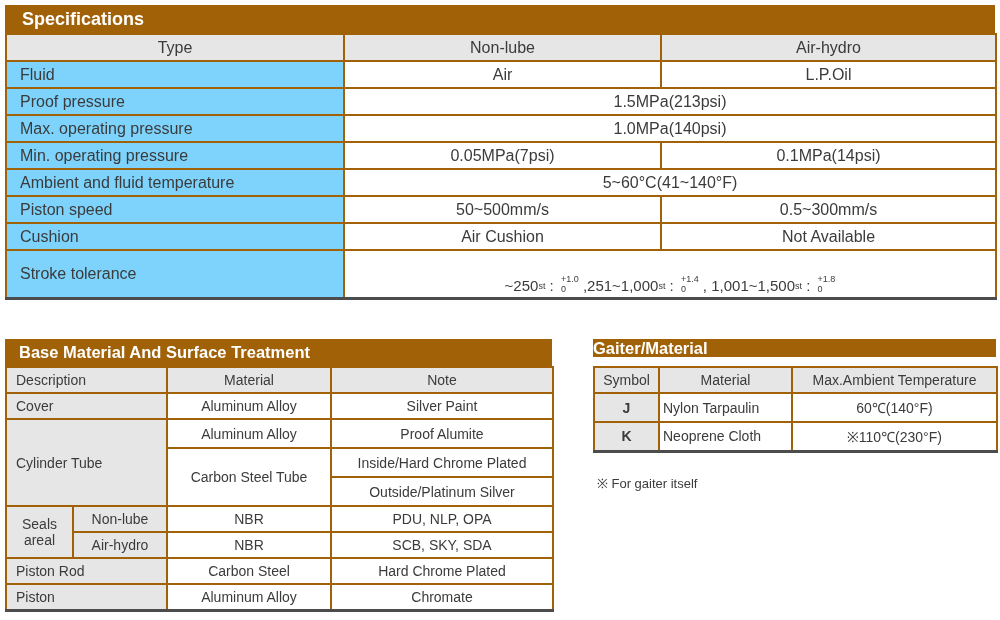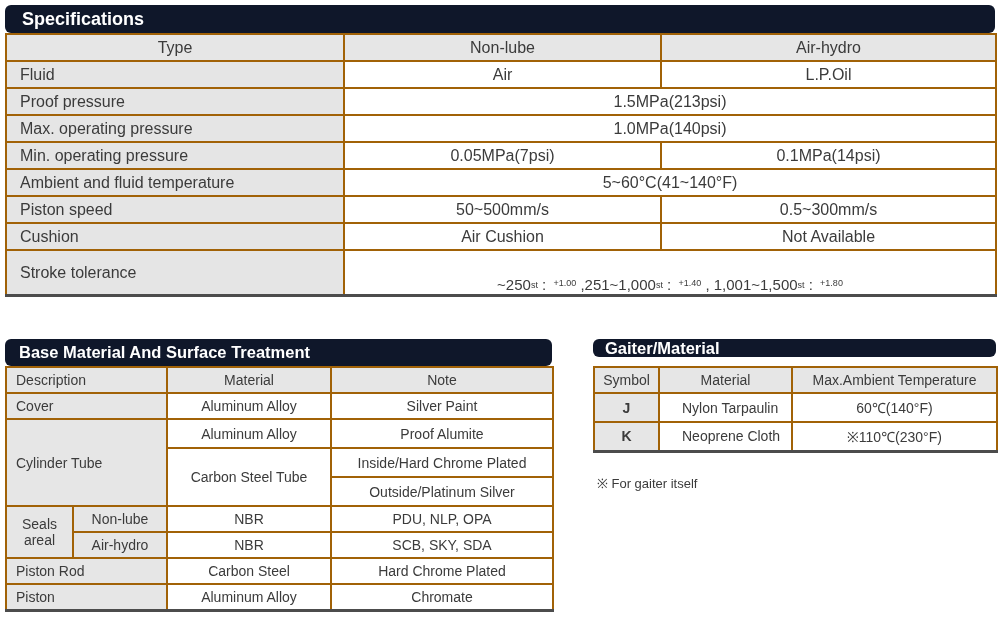--- a/index.html
+++ b/index.html
@@ -2,62 +2,62 @@
 <html><head>
 <meta charset="utf-8">
 <style>
   html,body { margin:0; padding:0; }
   body {
     width:1000px; height:620px; background:#ffffff; position:relative;
     font-family:"Liberation Sans", sans-serif; color:#3b3b3b;
     -webkit-font-smoothing:antialiased;
   }
   .bar {
-    position:absolute; background:#0f172a; color:#ffffff; font-weight:bold;
-    display:flex; align-items:center; box-sizing:border-box;border-radius:6px;
+    position:absolute; background:#a16207; color:#ffffff; font-weight:bold;
+    display:flex; align-items:center; box-sizing:border-box;
   }
   #spec-bar  { left:5px;  top:5px;   width:990px; height:28px; font-size:18px; padding-left:17px; }
   #left-bar  { left:5px;  top:339px; width:547px; height:27px; font-size:16.5px; padding-left:14px; }
-  #right-bar { left:593px;top:339px; width:403px; height:18px; font-size:16.5px; padding-left:12px; }
+  #right-bar { left:593px;top:339px; width:403px; height:18px; font-size:16.5px; }
 
   table { border-collapse:collapse; table-layout:fixed; position:absolute; background:#fff; }
   td, th { border:2px solid #a16207; overflow:hidden; font-weight:normal; box-sizing:border-box; }
 
   
   #spec-table { left:5px; top:33px; width:990px; border-bottom:3px solid #4c4c4c; }
   #spec-table td { height:27px; font-size:16px; }
-  #spec-table .lbl { background:#e5e5e5; text-align:left; padding-left:13px; }
+  #spec-table .lbl { background:#7dd3fc; text-align:left; padding-left:13px; }
   #spec-table .hdr { background:#e6e6e6; text-align:center; }
   #spec-table .val { text-align:center; }
   #spec-table .mount-row td { height:48px; }
   .mount-text { max-width:570px; margin:0 auto; line-height:1.45; text-align:center; }
 
   
   .tol-wrap { display:flex; justify-content:center; align-items:center; font-size:15px;margin-top:24px; }
   .tolseg { display:inline-flex; align-items:center; }
   .tolseg sup { font-size:9px; vertical-align:super; }
   .frac {
-    display:inline-flex; font-size:9px; line-height:1.1;
+    display:inline-flex; flex-direction:column; font-size:9px; line-height:1.1;
     text-align:left; margin-left:3px; transform:translateY(-1px);
   }
   .tail { white-space:pre; }
 
   
   #left-table { left:5px; top:366px; width:547px; border-bottom:3px solid #4c4c4c; }
   #left-table td, #left-table th { font-size:14px; height:26px; }
   #left-table .shade { background:#e6e6e6; }
   #left-table .l { text-align:left; padding-left:9px; }
   #left-table .c { text-align:center; }
   #left-table .tube-row td { height:29px; }
 
   #right-table { left:593px; top:366px; width:403px; border-bottom:3px solid #4c4c4c; }
   #right-table td, #right-table th { font-size:14px; height:26px; }
   #right-table .shade { background:#e6e6e6; }
   #right-table .c { text-align:center; }
-  #right-table .l { text-align:left; padding-left:22px; }
+  #right-table .l { text-align:left; padding-left:3px; }
   #right-table .sym { font-weight:bold; }
   #right-table tr.datarow td { height:29px; }
 
   #gaiter-note { position:absolute; left:597px; top:474px; font-size:13px; color:#3b3b3b; }
 </style>
 </head>
 <body>
 
 <div class="bar" id="spec-bar">
   <span>Specifications</span>

